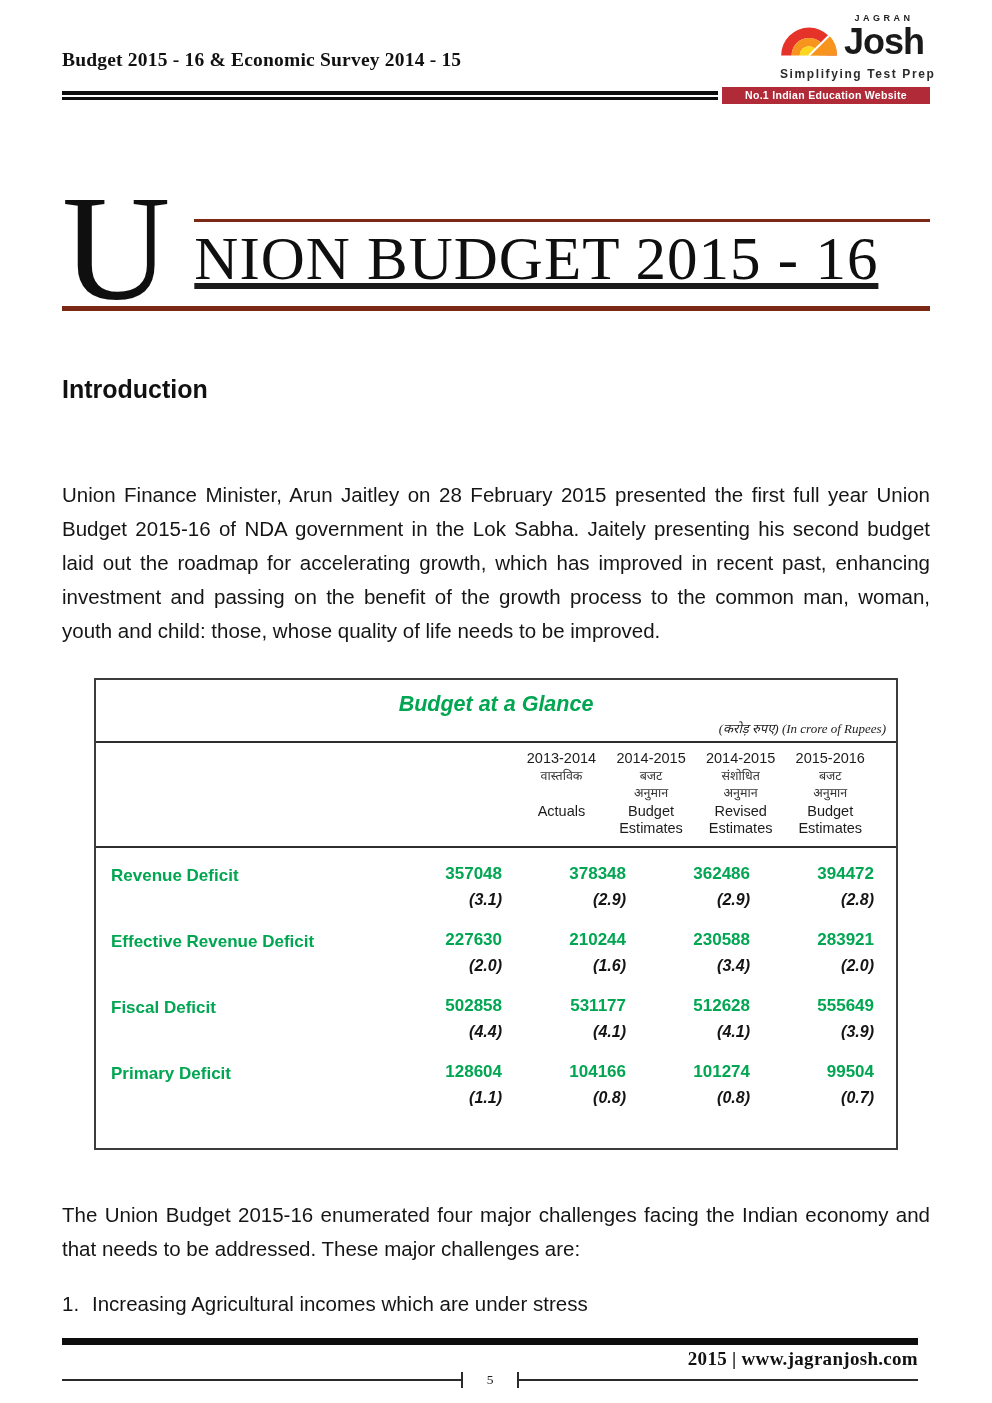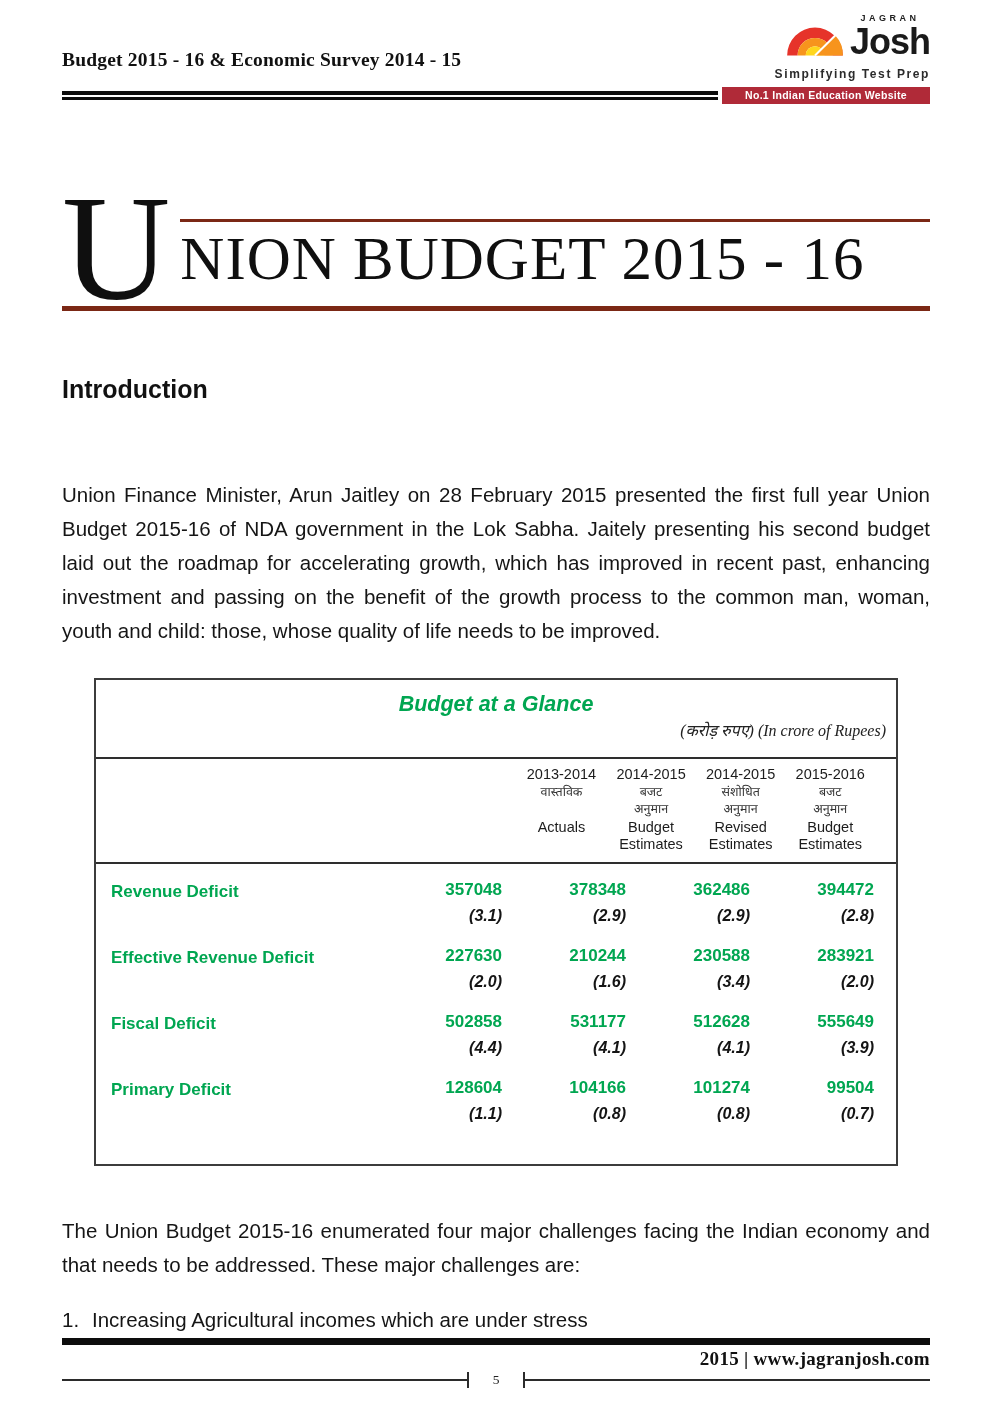--- a/index.html
+++ b/index.html
@@ -15,21 +15,21 @@
   .content { padding:0 62px; }
 
   
   .header { position:relative; padding-top:14px; }
   .header-row { display:flex; justify-content:space-between; align-items:flex-end; }
   .doc-title {
     font-family:"Liberation Serif", serif;
     font-weight:bold; font-size:19.5px; letter-spacing:.2px;
     margin-bottom:10px; color:#111;
   }
-  .logo-block { display:flex; flex-direction:column; align-items:flex-end; width:150px;margin-left:36px; }
+  .logo-block { display:flex; flex-direction:column; width:150px;margin-left:36px; }
   .logo-top { display:flex; align-items:flex-end; gap:6px; }
   .logo-arc { width:58px; height:31px; margin-bottom:3px; }
   .logo-words { display:flex; flex-direction:column; align-items:center; line-height:1; }
   .logo-jagran { font-size:9px; font-weight:bold; letter-spacing:3.5px; color:#222; margin-bottom:1px; }
   .logo-josh { font-family:"Liberation Sans", sans-serif; font-size:36px; font-weight:bold; color:#1a1a1a; letter-spacing:-1px; }
   .logo-tagline { font-size:12px; font-weight:bold; letter-spacing:1.6px; color:#2b2b2b; margin-top:7px; white-space:nowrap; }
   .rule-badge-row { display:flex; align-items:center; margin-top:6px; }
   .double-rule { flex:1; margin-right:4px; }
   .double-rule .r1 { height:4px; background:#0d0d0d; }
   .double-rule .r2 { height:3px; background:#0d0d0d; margin-top:2px; }
@@ -38,21 +38,21 @@
     padding:2px 23px 3px; letter-spacing:.3px; white-space:nowrap;
   }
 
   
   .main-title { margin-top:88px; }
   .title-row { display:flex; align-items:flex-start; }
   .dropcap {
     font-family:"Liberation Serif", serif;
     font-size:150px; line-height:112px; font-weight:normal; color:#0f0f0f;
   }
-  .title-right { flex:1; margin-left:10px; }
+  .title-right { flex:1; margin-left:24px;text-decoration:underline; }
   .rule-top { height:3px; background:#7b2815; margin-top:27px; }
   .title-caps {
     font-family:"Liberation Serif", serif;
     font-size:61px; line-height:1.2; color:#0f0f0f;
     letter-spacing:1px; white-space:nowrap; margin-top:0px;
   }
   .rule-bottom { height:5px; background:#7b2815; margin-top:2px; }
 
   
   .intro-heading { margin-top:64px; font-size:25px; font-weight:bold; color:#111; }
@@ -68,41 +68,41 @@
   .glance-table {
     width:804px; margin:30px auto 0;
     border:2px solid #3c3c3c; background:#fff;
   }
   .tbl-title {
     text-align:center; color:#00a651; font-weight:bold; font-style:italic;
     font-size:21.5px; padding-top:12px;
   }
   .tbl-note {
     text-align:right; font-family:"Liberation Serif", serif; font-style:italic;
-    font-size:16px; color:#222; padding:2px 10px 16px 0;
+    font-size:13px; color:#222; padding:2px 10px 4px 0;
   }
   .tbl-divider { height:2px; background:#2e2e2e; }
   .thead { display:flex; padding:7px 21px 8px 0; }
   .thspacer { width:54%; }
   .thcol { flex:1; text-align:center; }
   .thline { font-size:14.5px; line-height:17.5px; color:#1c1c1c; }
   .thline.hindi { font-size:12.5px; color:#333; }
   .tbody { padding:16px 0 20px; }
   .trow { display:flex; margin-bottom:21px; }
   .trow:last-child { }
   .tlabel {
     width:38%; padding-left:15px;
     color:#00a651; font-weight:bold; font-size:17px; line-height:24px;
   }
   .tcell { flex:1; text-align:right; padding-right:22px; }
   .tnum { color:#00a651; font-weight:bold; font-size:17px; }
   .tpct { color:#141414; font-weight:bold; font-style:italic; font-size:16px; margin-top:7px; }
 
   
-  .footer { position:absolute; left:62px; right:62px; bottom:14px; }
+  .footer { position:absolute; left:62px; right:74px; bottom:14px; }
   .footer-bar { height:7px; background:#0d0d0d; }
   .footer-site {
     text-align:right; font-family:"Liberation Serif", serif;
     font-size:19px; font-weight:bold; letter-spacing:.3px;
     margin-top:3px; color:#111;
   }
   .pageno-row { display:flex; align-items:center; margin-top:1px; height:18px; }
   .pageno-line { flex:1; height:1.5px; background:#2b2b2b; }
   .pageno-tick { width:1.5px; height:16px; background:#2b2b2b; }
   .pageno-num {

